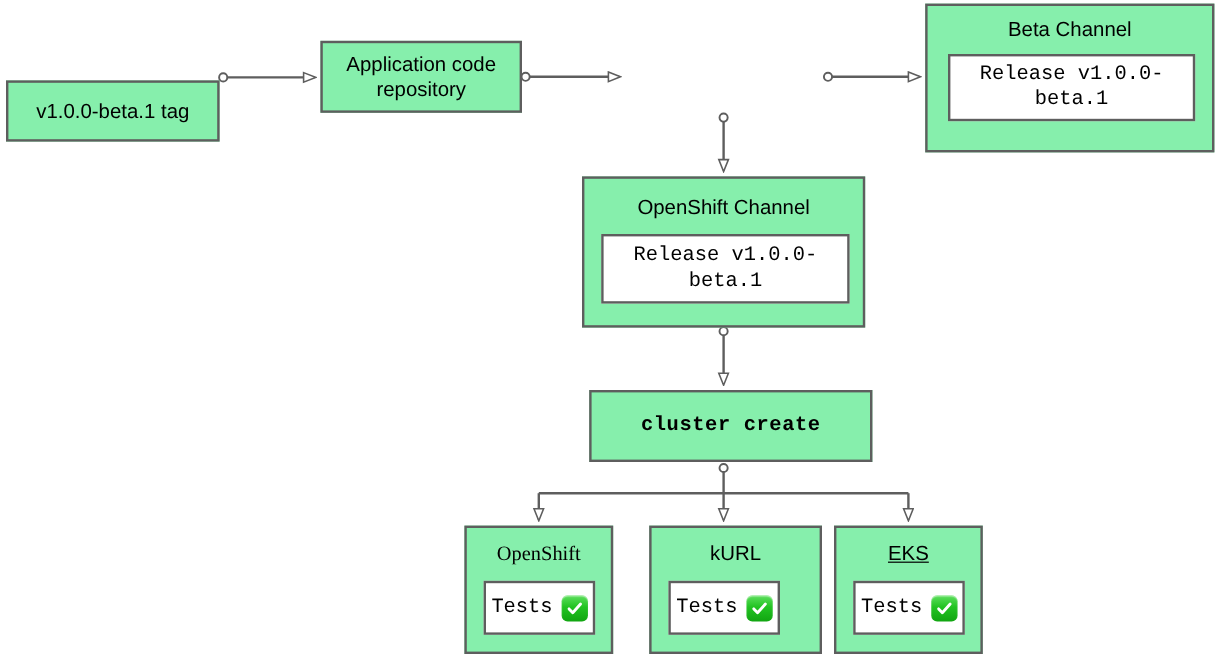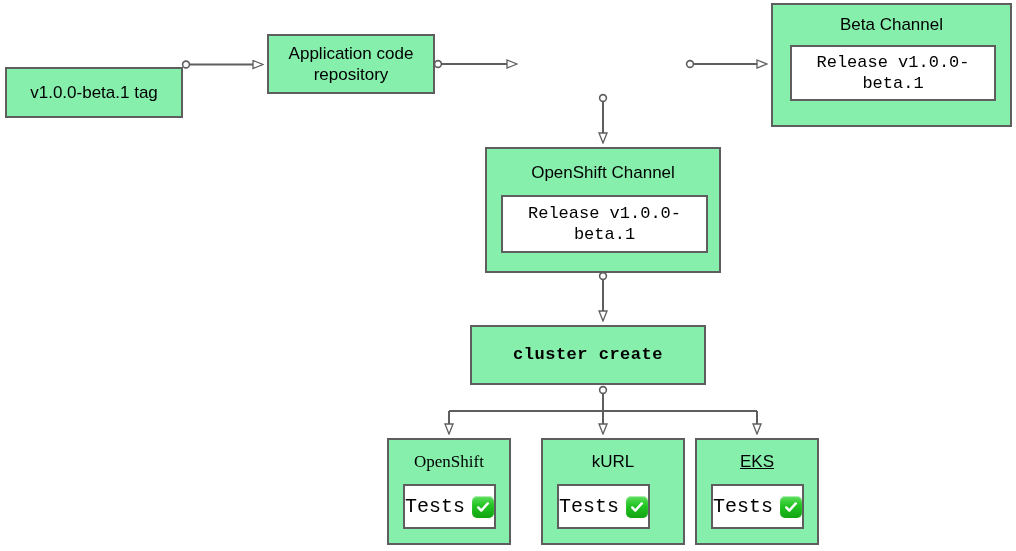--- a/index.html
+++ b/index.html
@@ -70,21 +70,21 @@
     font-size: 17px;
     letter-spacing: 0.5px;
   }
   .tests-row {
     display: flex;
     align-items: center;
     justify-content: center;
     gap: 7px;
   }
   .tests-label {
-    font-size: 20px;
+    font-size: 17px;
     text-align: center;
   }
   .check-badge {
     width: 22px;
     height: 22px;
     border-radius: 5px;
     background: linear-gradient(180deg, #5fe05f 0%, #22c322 45%, #11a511 100%);
     box-shadow: inset 0 1px 1px rgba(255,255,255,0.55);
     display: inline-flex;
     align-items: center;
@@ -147,21 +147,21 @@
     </div>
   </div>
 
   <div class="node container" style="left:485px; top:147px; width:236px; height:126px;">
     <div class="container-title" style="top:13px;">OpenShift Channel</div>
     <div class="inner-box" style="left:14px; top:46px; width:207px; height:58px;">
       <span>Release v1.0.0-beta.1</span>
     </div>
   </div>
 
-  <div class="node mono-node" style="left:470px; top:325px; width:236px; height:60px;">
+  <div class="node mono-node" style="left:491px; top:325px; width:236px; height:60px;">
     <span>cluster create</span>
   </div>
 
   <div class="node container" style="left:387px; top:438px; width:124px; height:107px;">
     <div class="container-title" style="top:11px;font-family:Liberation Serif, serif;">OpenShift</div>
     <div class="inner-box" style="left:14px; top:44px; width:93px; height:45px;">
       <span class="tests-row">
         <span class="tests-label">Tests</span>
         <span class="check-badge">
           <svg width="16" height="16" viewBox="0 0 16 16">

